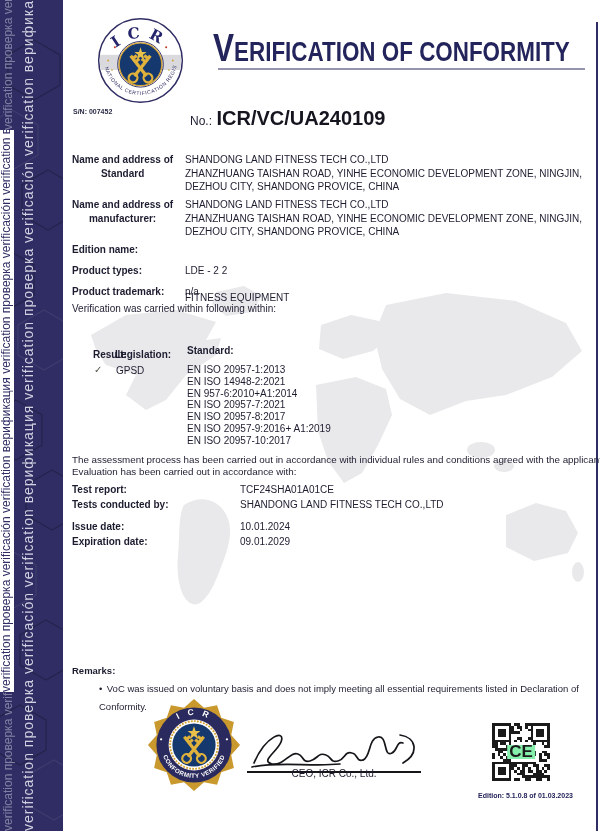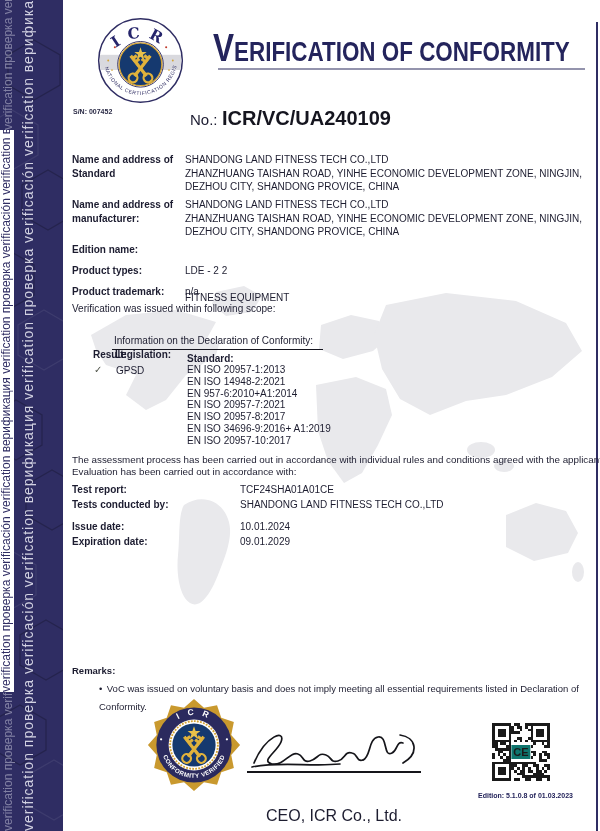--- a/index.html
+++ b/index.html
@@ -20,44 +20,44 @@
   
   #mapwm{position:absolute;left:66px;top:280px;z-index:0;}
   
   #logo{position:absolute;left:93px;top:13px;z-index:2;}
   #title{position:absolute;left:213px;top:27px;margin:0;z-index:2;font-size:27px;font-weight:600;
          color:#24245c;letter-spacing:0;transform:scaleX(.83);transform-origin:0 50%;white-space:nowrap;}
   #title::first-letter{font-size:38px;}
   #title-underline{position:absolute;left:218px;top:68px;width:367px;height:2px;background:#9494ad;z-index:2;}
   #sn{position:absolute;left:73px;top:108px;font-size:7px;font-weight:bold;color:#2a2a45;z-index:2;}
   #no-row{position:absolute;left:190px;top:107px;z-index:2;}
-  #no-row .no-label{font-size:15px;color:#1b1b30;}
+  #no-row .no-label{font-size:12px;color:#1b1b30;}
   #no-row .no-value{font-size:20px;font-weight:bold;color:#15151f;}
   
   .abs{position:absolute;z-index:2;}
-  .lbl{font-weight:bold;font-size:10px;line-height:13.5px;color:#1c1c30;white-space:nowrap;}
+  .lbl{font-weight:bold;font-size:10px;line-height:13.5px;color:#1c1c30;white-space:nowrap;text-align:center;}
   .val{font-size:10px;line-height:13.5px;color:#1d1d30;white-space:nowrap;}
   .lcol{left:72px;}
   .vcol2{left:185px;}
   
   #info-heading{border-bottom:1.3px solid #15151f;padding:0 10px 3px 2px;font-size:10px;color:#1d1d30;white-space:nowrap;}
   .check{color:#50544a;font-size:10px;}
   .std{font-size:10px;line-height:11.8px;color:#1d1d30;white-space:nowrap;}
   .para{font-size:9.8px;line-height:11.5px;color:#1d1d30;white-space:nowrap;}
   
   .foot-line{font-size:9px;line-height:13px;color:#1d1d30;white-space:nowrap;}
   #sig-line{position:absolute;left:247px;top:771px;width:174px;height:1.8px;background:#15151a;z-index:2;}
-  #ceo{position:absolute;left:247px;top:807px;width:174px;text-align:center;font-size:16px;color:#1d1d30;z-index:2;}
+  #ceo{position:absolute;left:247px;top:768px;width:174px;text-align:center;font-size:10px;color:#1d1d30;z-index:2;}
   #qr{position:absolute;left:492px;top:723px;width:58px;height:58px;z-index:2;}
   .qr-grid{display:grid;grid-template-columns:repeat(21,1fr);grid-template-rows:repeat(21,1fr);
            width:58px;height:58px;}
   .qr-grid div{width:100%;height:100%;}
   .qr-grid .b{background:#1a1a1a;}
-  #qr-ce{position:absolute;left:50%;top:50%;transform:translate(-50%,-50%);background:#0f766e;
-         font-size:11px;font-weight:bold;color:#1a1a1a;padding:0 2px;line-height:14px;}
+  #qr-ce{position:absolute;left:50%;top:50%;transform:translate(-50%,-50%);background:#86efac;
+         font-size:17px;font-weight:bold;color:#1a1a1a;padding:0 2px;line-height:14px;}
   #edition{position:absolute;left:478px;top:792px;font-size:7px;font-weight:bold;color:#23235a;z-index:2;}
   #remark-bullet{font-size:9.5px;}
 </style>
 </head>
 <body>
 
 <div id="page">
 
   <svg id="mapwm" width="530" height="390" viewBox="0 0 530 390">
     <g fill="#e9e9ec">
@@ -168,38 +168,35 @@
 
   <div class="abs lcol lbl" style="top:243px;">Edition name:</div>
   <div class="abs vcol2 val" style="top:243px;margin-top:48px;">FITNESS EQUIPMENT</div>
 
   <div class="abs lcol lbl" style="top:264px;">Product types:</div>
   <div class="abs vcol2 val" style="top:264px;">LDE - 2 2</div>
 
   <div class="abs lcol lbl" style="top:285px;font-weight:bold;">Product trademark:</div>
   <div class="abs vcol2 val" style="top:285px;">n/a</div>
 
-  <div class="abs lcol val" style="top:302px;">Verification was issued within following scope:</div>
-  <div class="abs" style="left:112px;top:330px;">
-    <span id="info-heading">Information on the Declaration of Conformity:</span>
-  </div>
+  <div class="abs lcol val" style="top:302px;">Verification was carried within following within:</div>
   <div class="abs lcol lbl" style="top:348px;margin-left:21px;">Result:</div>
   <div class="abs lbl" style="left:115px;top:348px;">Legislation:</div>
-  <div class="abs lbl" style="left:187px;top:352px;">Standard:</div>
+  <div class="abs lbl" style="left:187px;top:344px;">Standard:</div>
 
   <div class="abs check" style="left:94px;top:364px;">✓</div>
   <div class="abs val" style="left:116px;top:364px;">GPSD</div>
 
   <div class="abs" style="left:187px;top:364px;">
     <div class="std">EN ISO 20957-1:2013</div>
     <div class="std">EN ISO 14948-2:2021</div>
     <div class="std">EN 957-6:2010+A1:2014</div>
     <div class="std">EN ISO 20957-7:2021</div>
     <div class="std">EN ISO 20957-8:2017</div>
-    <div class="std">EN ISO 34696-9:2016+ A1:2019</div>
+    <div class="std">EN ISO 20957-9:2016+ A1:2019</div>
     <div class="std">EN ISO 20957-10:2017</div>
   </div>
 
   <div class="abs lcol" style="top:454px;">
     <div class="para">The assessment process has been carried out in accordance with individual rules and conditions agreed with the applicant.</div>
     <div class="para">Evaluation has been carried out in accordance with:</div>
   </div>
 
   <div class="abs lcol lbl" style="top:483px;">Test report:</div>
   <div class="abs val" style="left:240px;top:483px;">TCF24SHA01A01CE</div>

